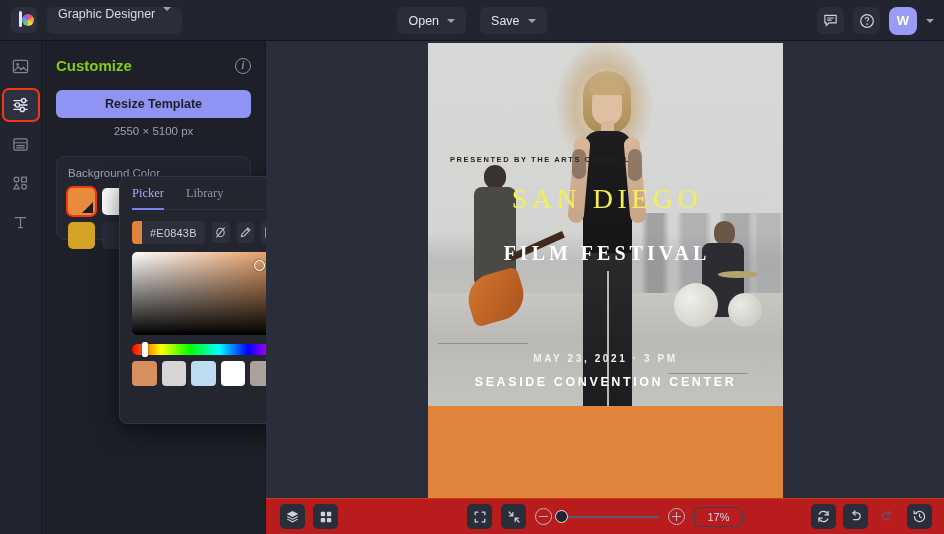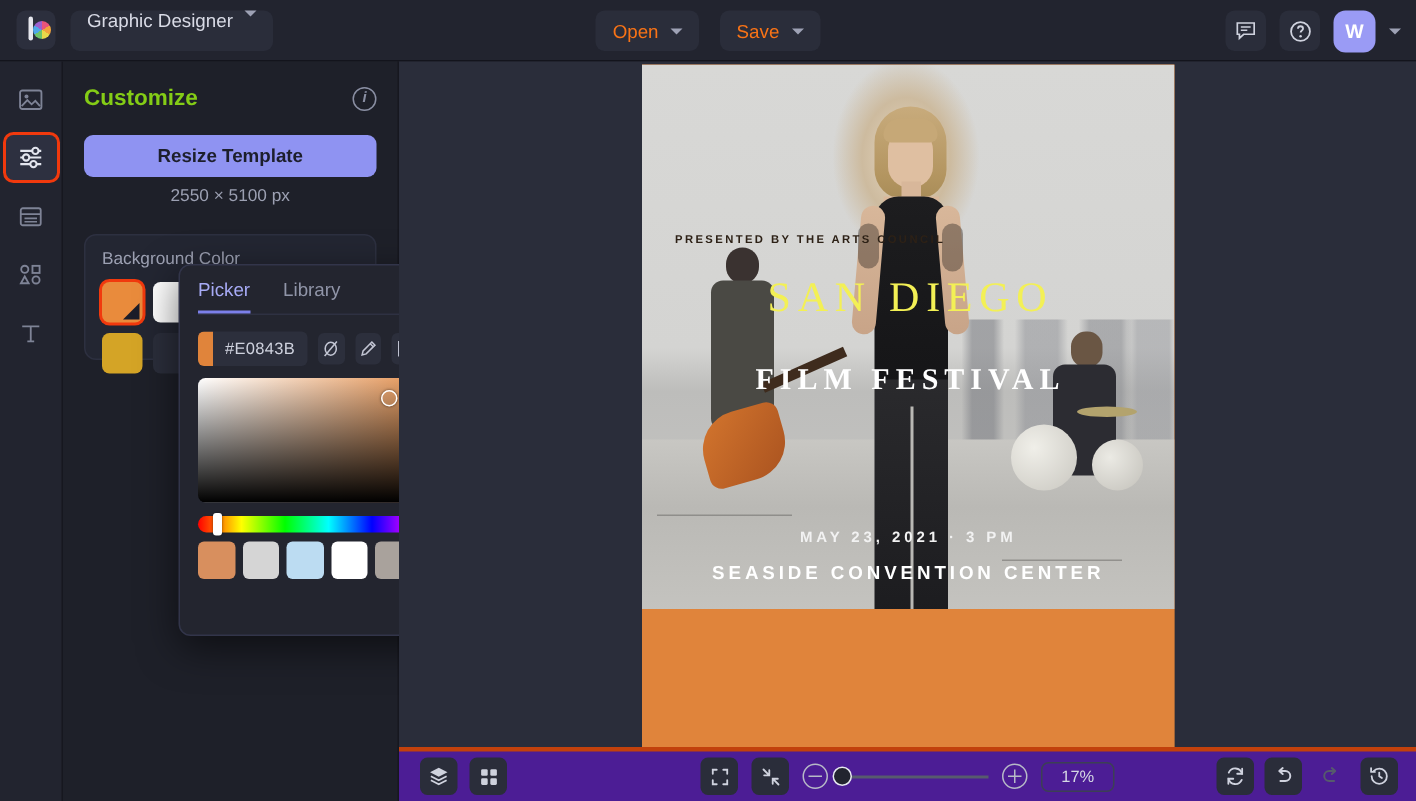--- a/index.html
+++ b/index.html
@@ -43,21 +43,21 @@
   }
   .chev { width: 0; height: 0; border-left: 4px solid transparent; border-right: 4px solid transparent; border-top: 4.5px solid #9ea2b5; }
   .topbar-center {
     position: absolute; left: 0; right: 0; top: 0; height: 41px;
     display: flex; align-items: center; justify-content: center; gap: 14px;
     pointer-events: none;
   }
   .tb-btn {
     pointer-events: auto;
     height: 27px; padding: 0 11px; background: #2a2d3a; border-radius: 6px;
-    display: flex; align-items: center; gap: 8px; color: #f97316; font-size: 12.5px;
+    display: flex; align-items: center; gap: 8px; color: #e5e5e5; font-size: 12.5px;
   }
   .topbar-right {
     position: absolute; right: 10px; top: 0; height: 41px;
     display: flex; align-items: center; gap: 9px;
   }
   .icon-btn {
     width: 27px; height: 27px; border-radius: 6px; background: #2a2d3a;
     display: flex; align-items: center; justify-content: center;
   }
   .avatar {
@@ -115,21 +115,21 @@
     border-left: 11px solid transparent; border-bottom: 11px solid #1b1d29;
   }
 
   
   .picker {
     position: absolute; left: 119px; top: 176px; width: 198px; height: 248px;
     background: #23252f; border: 1px solid #32354a; border-radius: 8px;
     box-shadow: 0 8px 26px rgba(0,0,0,.55);
     padding: 0 12px;
   }
-  .pk-tabs { display: flex; gap: 22px; height: 33px; align-items: flex-end; border-bottom: 1px solid #2e3142; }
+  .pk-tabs { display: flex; gap: 22px; height: 33px; align-items: center; border-bottom: 1px solid #2e3142; font-family: Liberation Serif, serif; }
   .pk-tab { font-size: 12.5px; color: #9095a8; position: relative; height: 33px; display: flex; align-items: center; }
   .pk-tab.active { color: #a7abf6; }
   .pk-tab.active::after {
     content: ""; position: absolute; left: 0; right: 0; bottom: 0; height: 2px; background: #7c80ea;
   }
   .pk-hexrow { margin-top: 11px; display: flex; align-items: center; gap: 7px; }
   .pk-hexbox {
     display: flex; align-items: center; height: 23px;
     background: #2c2f3c; border-radius: 4px; overflow: hidden;
   }
@@ -283,21 +283,21 @@
     position: absolute; left: 0; top: 363px; width: 355px; height: 93px; background: #E0843B;
   }
   .footer-text {
     position: absolute; left: 22px; top: 112px;
     color: #2d2116; font-size: 7.5px; font-weight: 700; letter-spacing: 1.6px;
   }
 
   
   .bottombar {
     position: absolute; left: 266px; top: 498px; width: 678px; height: 36px;
-    background: #4c1d95; border-top: 3px solid #c2410c;
+    background: #b91c1c; border-top: 1px solid #c2410c;
     display: flex; align-items: center;
   }
   .bb-left { display: flex; align-items: center; gap: 8px; margin-left: 14px; }
   .bb-btn {
     width: 25px; height: 25px; border-radius: 5px; background: #2a2d3a;
     display: flex; align-items: center; justify-content: center; color: #cfd2de;
   }
   .bb-center {
     position: absolute; left: 0; right: 0; display: flex; align-items: center;
     justify-content: center; gap: 9px; pointer-events: none;

